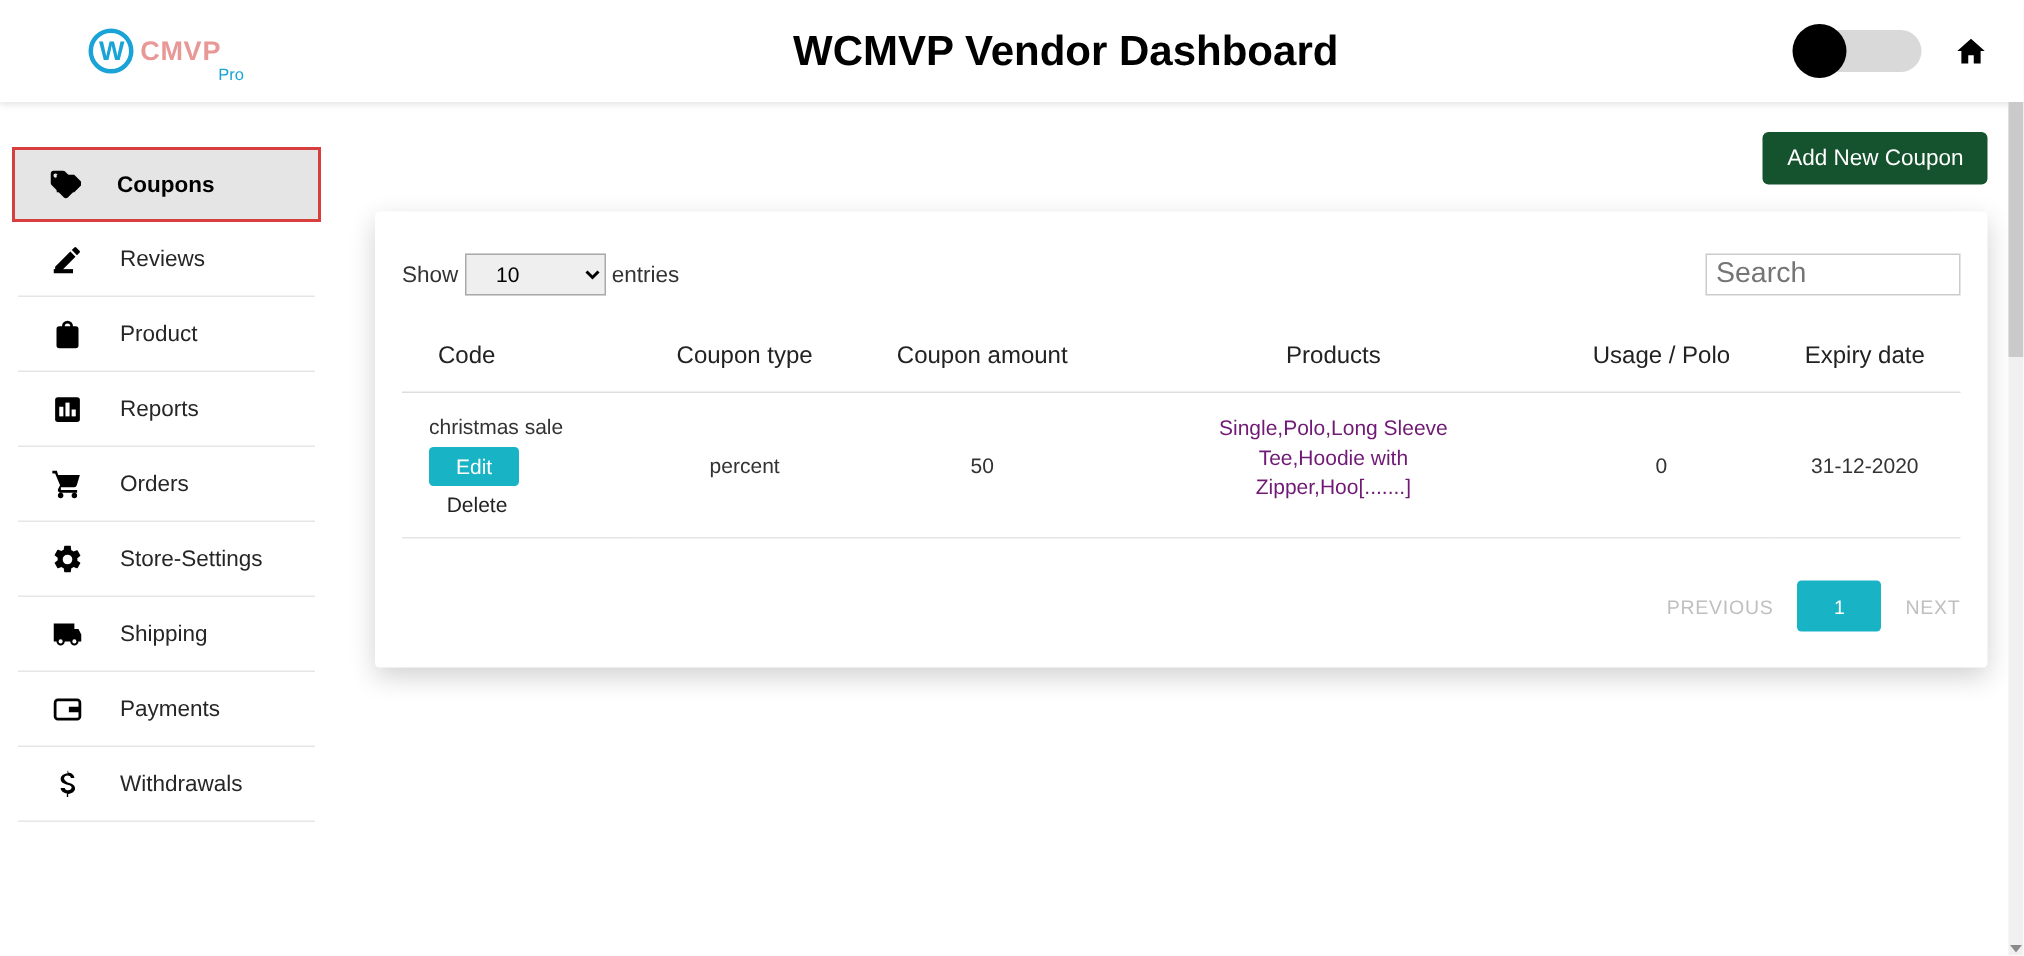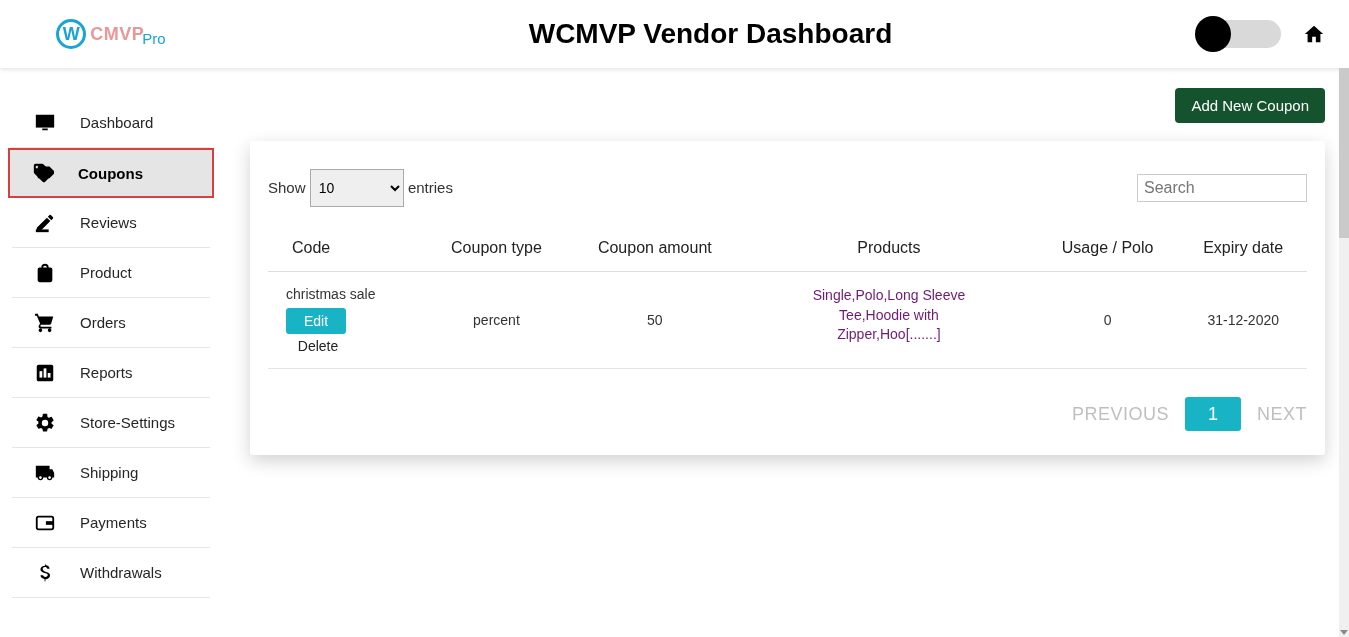--- a/index.html
+++ b/index.html
@@ -39,24 +39,24 @@
     font-size: 18px;
     margin-right: 4px;
   }
   .logo-text {
     font-size: 18px;
     font-weight: bold;
     color: #e89896;
     letter-spacing: 0.5px;
   }
   .logo-sub {
-    font-size: 15px;
+    font-size: 11px;
     color: #1aa3d6;
     position: relative;
-    top: 4px;
+    top: 16px;
     margin-left: -2px;
   }
   .page-title {
     flex: 1;
     text-align: center;
     font-size: 28px;
     font-weight: 700;
     color: #000;
   }
   .topbar-right {
@@ -152,31 +152,31 @@
   .table-controls {
     display: flex;
     justify-content: space-between;
     align-items: center;
     font-size: 15px;
     color: #333;
     margin-bottom: 22px;
   }
   .length-select {
     border: 1px solid #aaa;
-    height: 38px;
+    height: 28px;
     width: 94px;
-    padding: 0 4px;
+    padding: 0 16px;
     font-size: 14px;
   }
   .search-input {
     border: 1px solid #ccc;
     height: 28px;
     width: 170px;
     padding: 0 6px;
-    font-size: 16px;
+    font-size: 19px;
     color: #333;
   }
   table.data-table {
     width: 100%;
     border-collapse: collapse;
   }
   .data-table th {
     text-align: center;
     font-weight: 400;
     font-size: 16px;
@@ -221,21 +221,21 @@
     line-height: 1.4;
     max-width: 200px;
     margin: 0 auto;
   }
   .pagination-row {
     display: flex;
     justify-content: flex-end;
     align-items: center;
     gap: 16px;
     margin-top: 28px;
-    font-size: 18px;
+    font-size: 13px;
   }
   .page-btn {
     color: #bfbfbf;
     cursor: pointer;
     letter-spacing: 0.5px;
   }
   .page-num {
     background: #18b4c6;
     color: #fff;
     width: 56px;
@@ -294,29 +294,20 @@
       <svg viewBox="0 0 24 24" width="22" height="22">
           <path fill="#000" d="M12 3l10 9h-3v9h-5v-6h-4v6H5v-9H2z"></path>
         </svg>
     </span>
   </div>
 </div>
 
 <div class="layout">
   <div class="sidebar">
 
-    <div class="sidebar-item">
-      <span class="sidebar-icon">
-        <svg viewBox="0 0 24 24" width="22" height="22">
-            <path fill="#000" d="M3 4h18v12H3zM9 20h6v-2H9z"></path>
-            <rect x="3" y="4" width="18" height="12" fill="none" stroke="#000" stroke-width="2"></rect>
-          </svg>
-      </span>
-      <span>Dashboard</span>
-    </div>
 
     <div class="sidebar-item active">
       <span class="sidebar-icon">
         <svg viewBox="0 0 24 24" width="22" height="22">
             <path fill="#000" d="M21 11l-9 9-9-9 9-9h7l2 2zM15 7a1.5 1.5 0 100 3 1.5 1.5 0 000-3z" transform="rotate(45 12 12)"></path>
             <path fill="#000" d="M20.59 11L12 2.41 3.41 11 12 19.59 20.59 11zM12 4.83L18.17 11 12 17.17 5.83 11 12 4.83z" opacity="0"></path>
             <path fill="#000" d="M21.41 11.58l-9-9C12.04 2.21 11.53 2 11 2H4c-1.1 0-2 .9-2 2v7c0 .53.21 1.04.59 1.41l9 9c.78.78 2.05.78 2.83 0l7-7c.78-.78.78-2.04-.01-2.83zM5.5 7C4.67 7 4 6.33 4 5.5S4.67 4 5.5 4 7 4.67 7 5.5 6.33 7 5.5 7z"></path>
           </svg>
       </span>
       <span>Coupons</span>
@@ -332,41 +323,41 @@
       <span>Reviews</span>
     </div>
 
     <div class="sidebar-item">
       <span class="sidebar-icon">
         <svg viewBox="0 0 24 24" width="22" height="22">
             <path fill="#000" d="M18 6h-2a4 4 0 10-8 0H6a2 2 0 00-2 2v12a2 2 0 002 2h12a2 2 0 002-2V8a2 2 0 00-2-2zm-6-2a2 2 0 012 2h-4a2 2 0 012-2z"></path>
           </svg>
       </span>
       <span>Product</span>
-    </div>
-
-    <div class="sidebar-item">
-      <span class="sidebar-icon">
-        <svg viewBox="0 0 24 24" width="22" height="22">
-            <path fill="#000" d="M7 18a2 2 0 102 2 2 2 0 00-2-2zm10 0a2 2 0 102 2 2 2 0 00-2-2zM7.17 14h9.66a2 2 0 001.92-1.45L21 5H5.21L4.27 2H1v2h2l3.6 8.59-1.35 2.44A2 2 0 007 18h12v-2H7.42a.25.25 0 01-.22-.37z"></path>
-          </svg>
-      </span>
-      <span>Orders</span>
     </div>
 
     <div class="sidebar-item">
       <span class="sidebar-icon">
         <svg viewBox="0 0 24 24" width="22" height="22">
             <rect x="3" y="3" width="18" height="18" rx="2" fill="#000"></rect>
             <rect x="6" y="10" width="3" height="7" fill="#fff"></rect>
             <rect x="10.5" y="7" width="3" height="10" fill="#fff"></rect>
             <rect x="15" y="12" width="3" height="5" fill="#fff"></rect>
           </svg>
       </span>
       <span>Reports</span>
+    </div>
+
+    <div class="sidebar-item">
+      <span class="sidebar-icon">
+        <svg viewBox="0 0 24 24" width="22" height="22">
+            <path fill="#000" d="M7 18a2 2 0 102 2 2 2 0 00-2-2zm10 0a2 2 0 102 2 2 2 0 00-2-2zM7.17 14h9.66a2 2 0 001.92-1.45L21 5H5.21L4.27 2H1v2h2l3.6 8.59-1.35 2.44A2 2 0 007 18h12v-2H7.42a.25.25 0 01-.22-.37z"></path>
+          </svg>
+      </span>
+      <span>Orders</span>
     </div>
 
     <div class="sidebar-item">
       <span class="sidebar-icon">
         <svg viewBox="0 0 24 24" width="22" height="22">
             <path fill="#000" d="M19.14 12.94a7.14 7.14 0 000-1.88l2.03-1.58a.5.5 0 00.12-.64l-1.92-3.32a.5.5 0 00-.6-.22l-2.39.96a7.03 7.03 0 00-1.62-.94l-.36-2.54A.5.5 0 0013.9 2h-3.8a.5.5 0 00-.5.42l-.36 2.54c-.58.24-1.12.55-1.62.94l-2.39-.96a.5.5 0 00-.6.22L2.71 8.48a.5.5 0 00.12.64l2.03 1.58a7.14 7.14 0 000 1.88l-2.03 1.58a.5.5 0 00-.12.64l1.92 3.32c.13.22.39.31.6.22l2.39-.96c.5.39 1.04.7 1.62.94l.36 2.54c.4.24.25.42.5.42h3.8c.25 0 .46-.18.5-.42l.36-2.54c.58-.24 1.12-.55 1.62-.94l2.39.96c.21.09.47 0 .6-.22l1.92-3.32a.5.5 0 00-.12-.64zM12 15.5A3.5 3.5 0 1115.5 12 3.5 3.5 0 0112 15.5z"></path>
           </svg>
       </span>
       <span>Store-Settings</span>
     </div>

